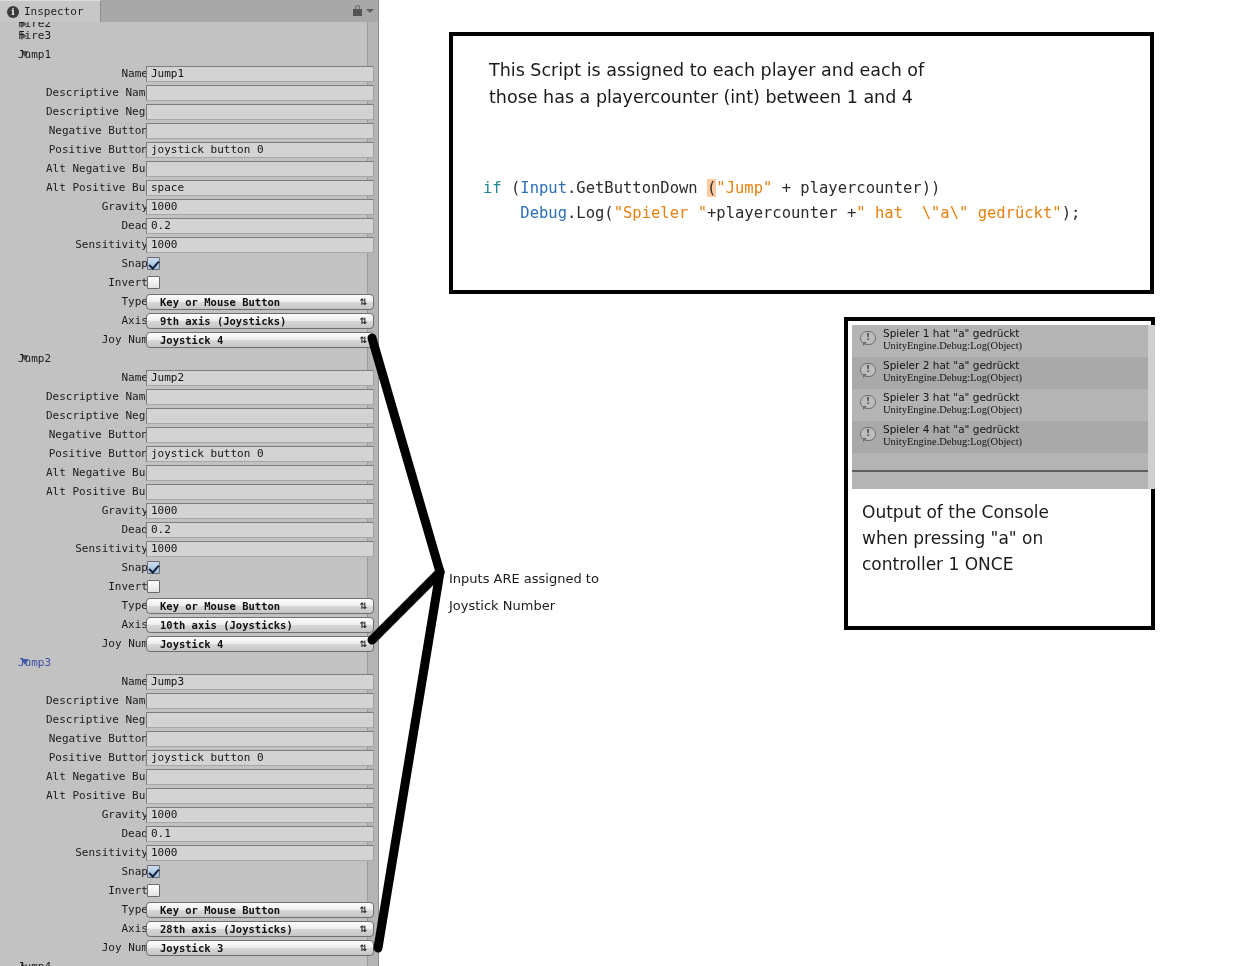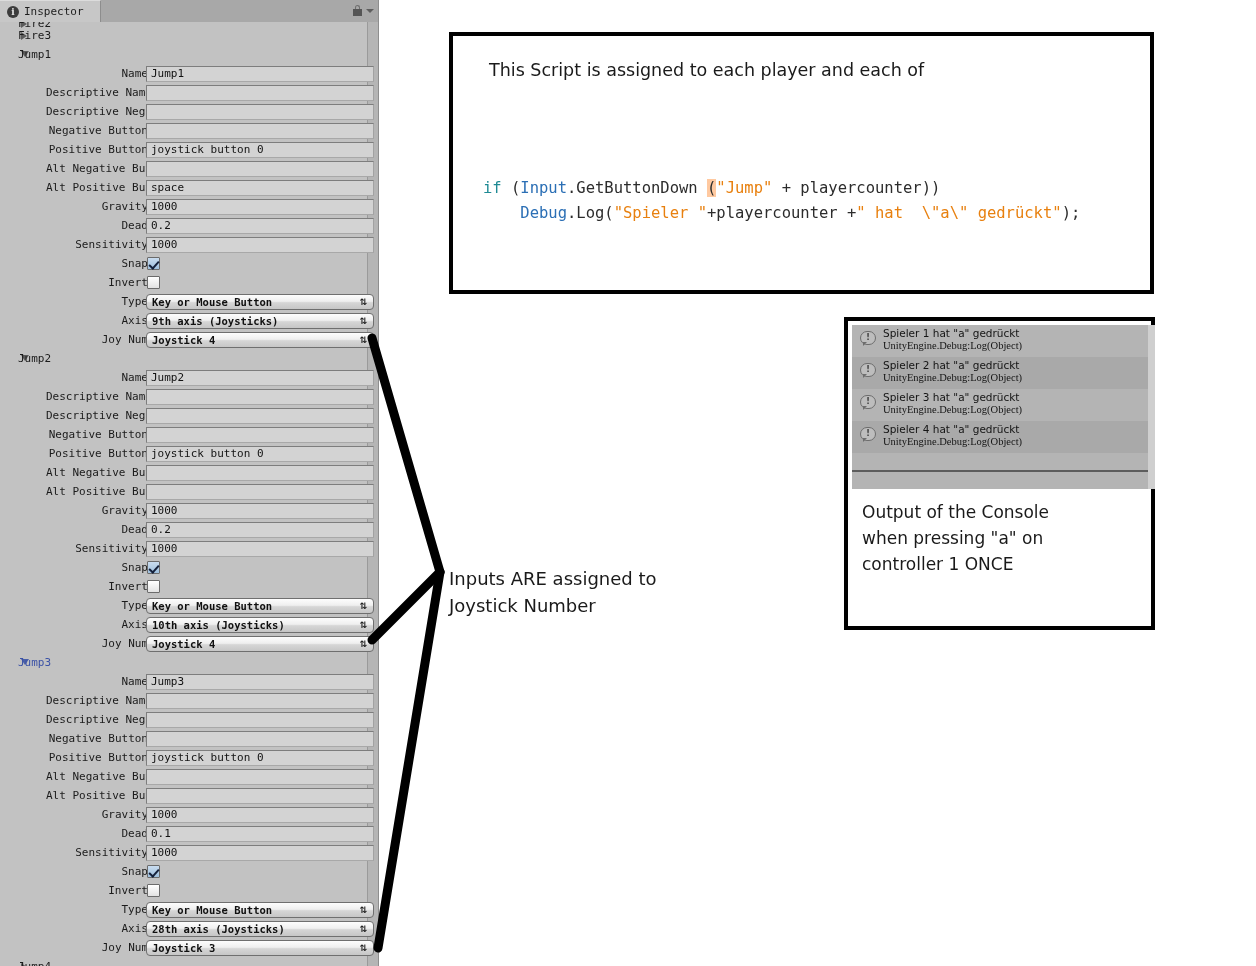--- a/index.html
+++ b/index.html
@@ -83,21 +83,21 @@
     white-space:nowrap;overflow:hidden;
   }
   .dropdown{
     position:absolute;left:146px;top:1px;width:228px;height:16px;
     background:linear-gradient(#fdfdfd 0%,#efefef 45%,#d6d6d6 55%,#c6c6c6 100%);
     border:1px solid #6f6f6f;
     border-radius:4px;
     box-sizing:border-box;
     font-size:10.5px;color:#101010;font-weight:bold;
     font-family:"DejaVu Sans Mono", monospace;
-    line-height:14px;padding-left:5px;
+    line-height:14px;padding-left:13px;
     white-space:nowrap;overflow:hidden;
   }
   .dropdown .arrows{
     position:absolute;right:6px;top:1px;
     font-size:9px;line-height:13px;color:#222;
     font-family:"DejaVu Sans", sans-serif;
   }
   .chk{
     position:absolute;left:147px;top:2px;width:13px;height:13px;
     box-sizing:border-box;
@@ -204,21 +204,21 @@
   #console-caption{
     position:absolute;left:14px;top:178px;width:275px;
     font-size:17px;line-height:26px;color:#1a1a1a;
     font-family:"DejaVu Sans", sans-serif;
   }
 
   
   #arrow-svg{position:absolute;left:360px;top:320px;width:110px;height:640px;}
   #arrow-label{
     position:absolute;left:449px;top:565px;width:230px;
-    font-size:18px;line-height:27px;color:#1a1a1a;
+    font-size:13px;line-height:27px;color:#1a1a1a;
     font-family:"DejaVu Sans", sans-serif;
   }
 </style>
 </head>
 <body>
 
 <div id="inspector">
 
   <div id="insp-titlebar">
     <div id="insp-tab">
@@ -470,20 +470,21 @@
     <div class="grp">
       <span class="tri closed"></span>
       <span class="nm">Jump4</span>
     </div>
   </div>
 </div>
 
 <div id="note-code">
   <div class="prose">
     <div>This Script is assigned to each player and each of</div>
+    <div>those has a playercounter (int) between 1 and 4</div>
   </div>
   <div id="code"><span class="c-kw">if</span><span class="c-pl"> (</span><span class="c-cls">Input</span><span class="c-pl">.GetButtonDown </span><span class="c-hl">(</span><span class="c-str">"Jump"</span><span class="c-pl"> + playercounter))</span>
 <span class="c-pl">    </span><span class="c-cls">Debug</span><span class="c-pl">.Log(</span><span class="c-str">"Spieler "</span><span class="c-pl">+playercounter +</span><span class="c-str">" hat  \"a\" gedrückt"</span><span class="c-pl">);</span></div>
 </div>
 
 <div id="console-box">
   <div id="console-list">
     <div class="log">
       <span class="bubble">
           <span class="bang">!</span>

